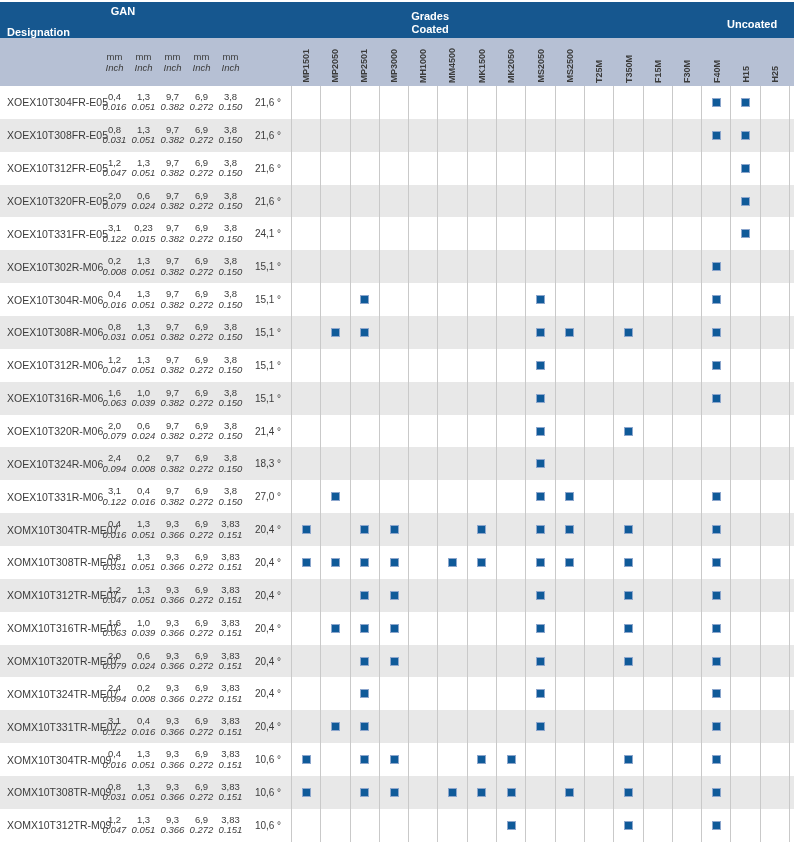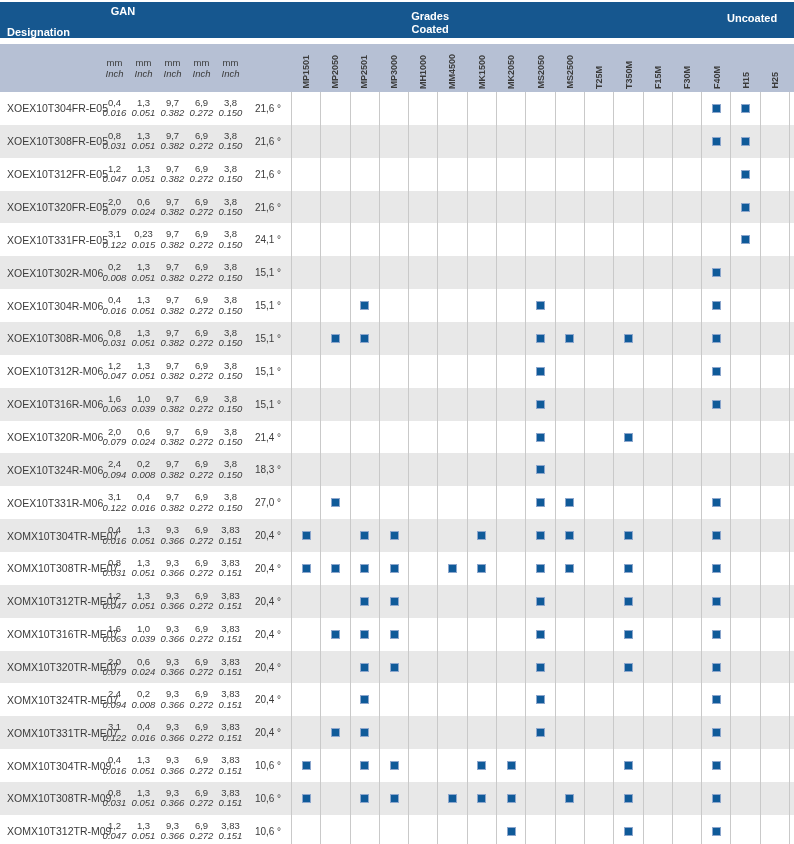--- a/index.html
+++ b/index.html
@@ -16,24 +16,24 @@
   .c-m{width:29px; flex:0 0 29px; display:flex; flex-direction:column; align-items:center; justify-content:center; text-align:center;}
   .c-gan{width:46px; flex:0 0 46px; display:flex; align-items:center; justify-content:center; text-align:center;}
   .c-grades{flex:1 1 auto; display:flex; padding-right:4px;}
 
   
   .thead{margin-top:2px; height:36px; background:var(--header-blue); color:#fff; font-weight:bold; font-size:11px;}
   .thead .c-des{align-items:flex-end; }
   .thead .c-m{justify-content:flex-end; padding-bottom:4px;}
   .thead .c-gan{align-items:flex-end; padding-bottom:21px;}
   .coated-head{flex:15 1 0; display:flex; flex-direction:column; align-items:center; justify-content:center; line-height:13px; padding-top:6px;}
-  .uncoated-head{flex:2 1 0; display:flex; align-items:flex-end; justify-content:center; padding-bottom:14px;}
+  .uncoated-head{flex:2 1 0; display:flex; align-items:flex-end; justify-content:center; padding-bottom:8px;}
 
   
-  .units{height:48px; background:var(--band-blue); margin-top:6px; font-size:9.5px;}
+  .units{height:48px; background:var(--band-blue); margin-top:0; font-size:9.5px;}
   .units .c-m{line-height:11px;}
   .unit-inch{font-style:italic;}
   .gcell-u{flex:1 1 0; display:flex; align-items:flex-end; justify-content:center; padding-bottom:3px;}
   .rot{writing-mode:vertical-rl; transform:rotate(180deg); font-size:9px; font-weight:bold; letter-spacing:0; white-space:nowrap;}
 
   
   .tbody{width:794px;}
   .trow{height:32.87px; background:#fff;}
   .trow.alt{background:var(--stripe);}
   .trow .c-des{font-size:10.5px; white-space:nowrap;}

